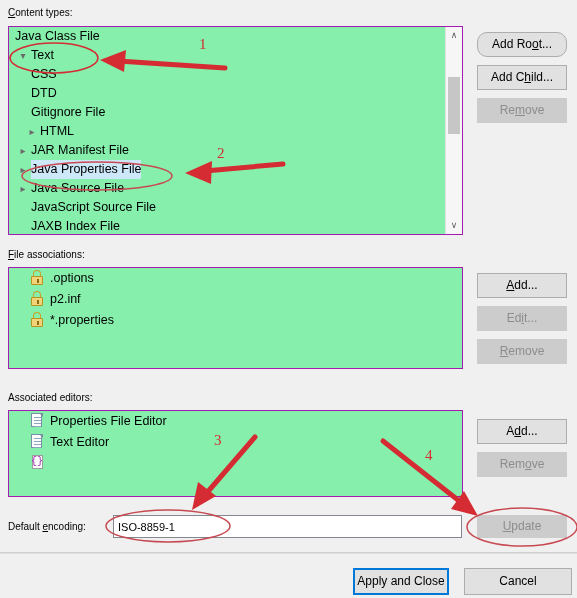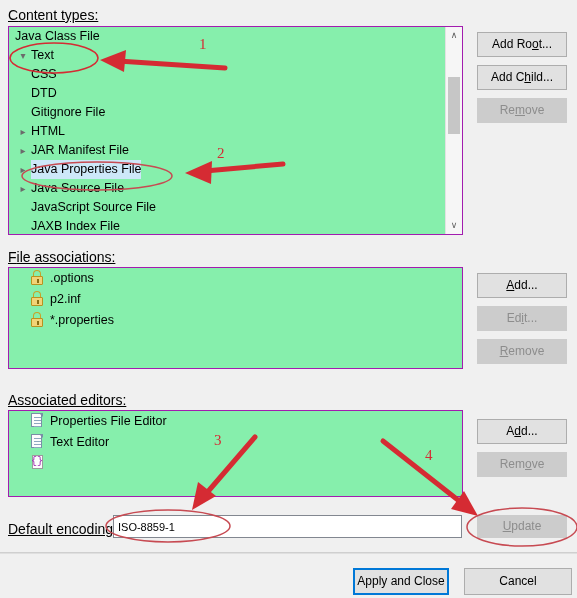--- a/index.html
+++ b/index.html
@@ -17,24 +17,23 @@
     position: relative;
   }
   .root {
     position: absolute;
     inset: 0;
   }
 
   
   .section-label {
     position: absolute;
-    font-size: 14px;
+    font-size: 10px;
     color: #000;
     white-space: nowrap;
-    text-decoration: underline;
   }
   .mn { text-decoration: underline; }
 
   
   .listbox {
     position: absolute;
     background: #86efac;
     border: 1px solid #a21caf;
     box-sizing: border-box;
     overflow: hidden;
@@ -325,21 +324,21 @@
       </div>
 
       <div class="tree-row indent-1">
         <span class="t-label">DTD</span>
       </div>
 
       <div class="tree-row indent-1">
         <span class="t-label">Gitignore File</span>
       </div>
 
-      <div class="tree-row" style="padding-left:6px;">
+      <div class="tree-row" style="padding-left:15px;">
         <span class="twisty">▸</span><span class="t-label">HTML</span>
       </div>
 
       <div class="tree-row" style="padding-left:6px;">
         <span class="twisty">▸</span><span class="t-label">JAR Manifest File</span>
       </div>
 
       <div class="tree-row selected" style="padding-left:6px;">
         <span class="twisty">▸</span><span class="t-label">Java Properties File</span>
       </div>
@@ -358,21 +357,21 @@
 
     </div>
 
     <div class="vscroll">
       <div class="arrow up">∧</div>
       <div class="thumb"></div>
       <div class="arrow down">∨</div>
     </div>
   </div>
 
-  <button class="btn btn-col" style="top:32px;">Add Ro<span class="mn">o</span>t...</button>
+  <button class="btn btn-col" style="top:32px;border-radius:10px;">Add Ro<span class="mn">o</span>t...</button>
   <button class="btn btn-col" style="top:65px;">Add C<span class="mn">h</span>ild...</button>
   <button class="btn btn-col disabled" style="top:98px;">Re<span class="mn">m</span>ove</button>
 
   <div class="section-label" style="left:8px; top:249px;">
     <span class="mn">F</span>ile associations:
   </div>
 
   <div class="listbox" id="file-assoc-list">
     <div class="icon-row">
       <span class="ico ico-lock"><span class="shackle"></span><span class="body"></span></span><span class="lbl">.options</span>

